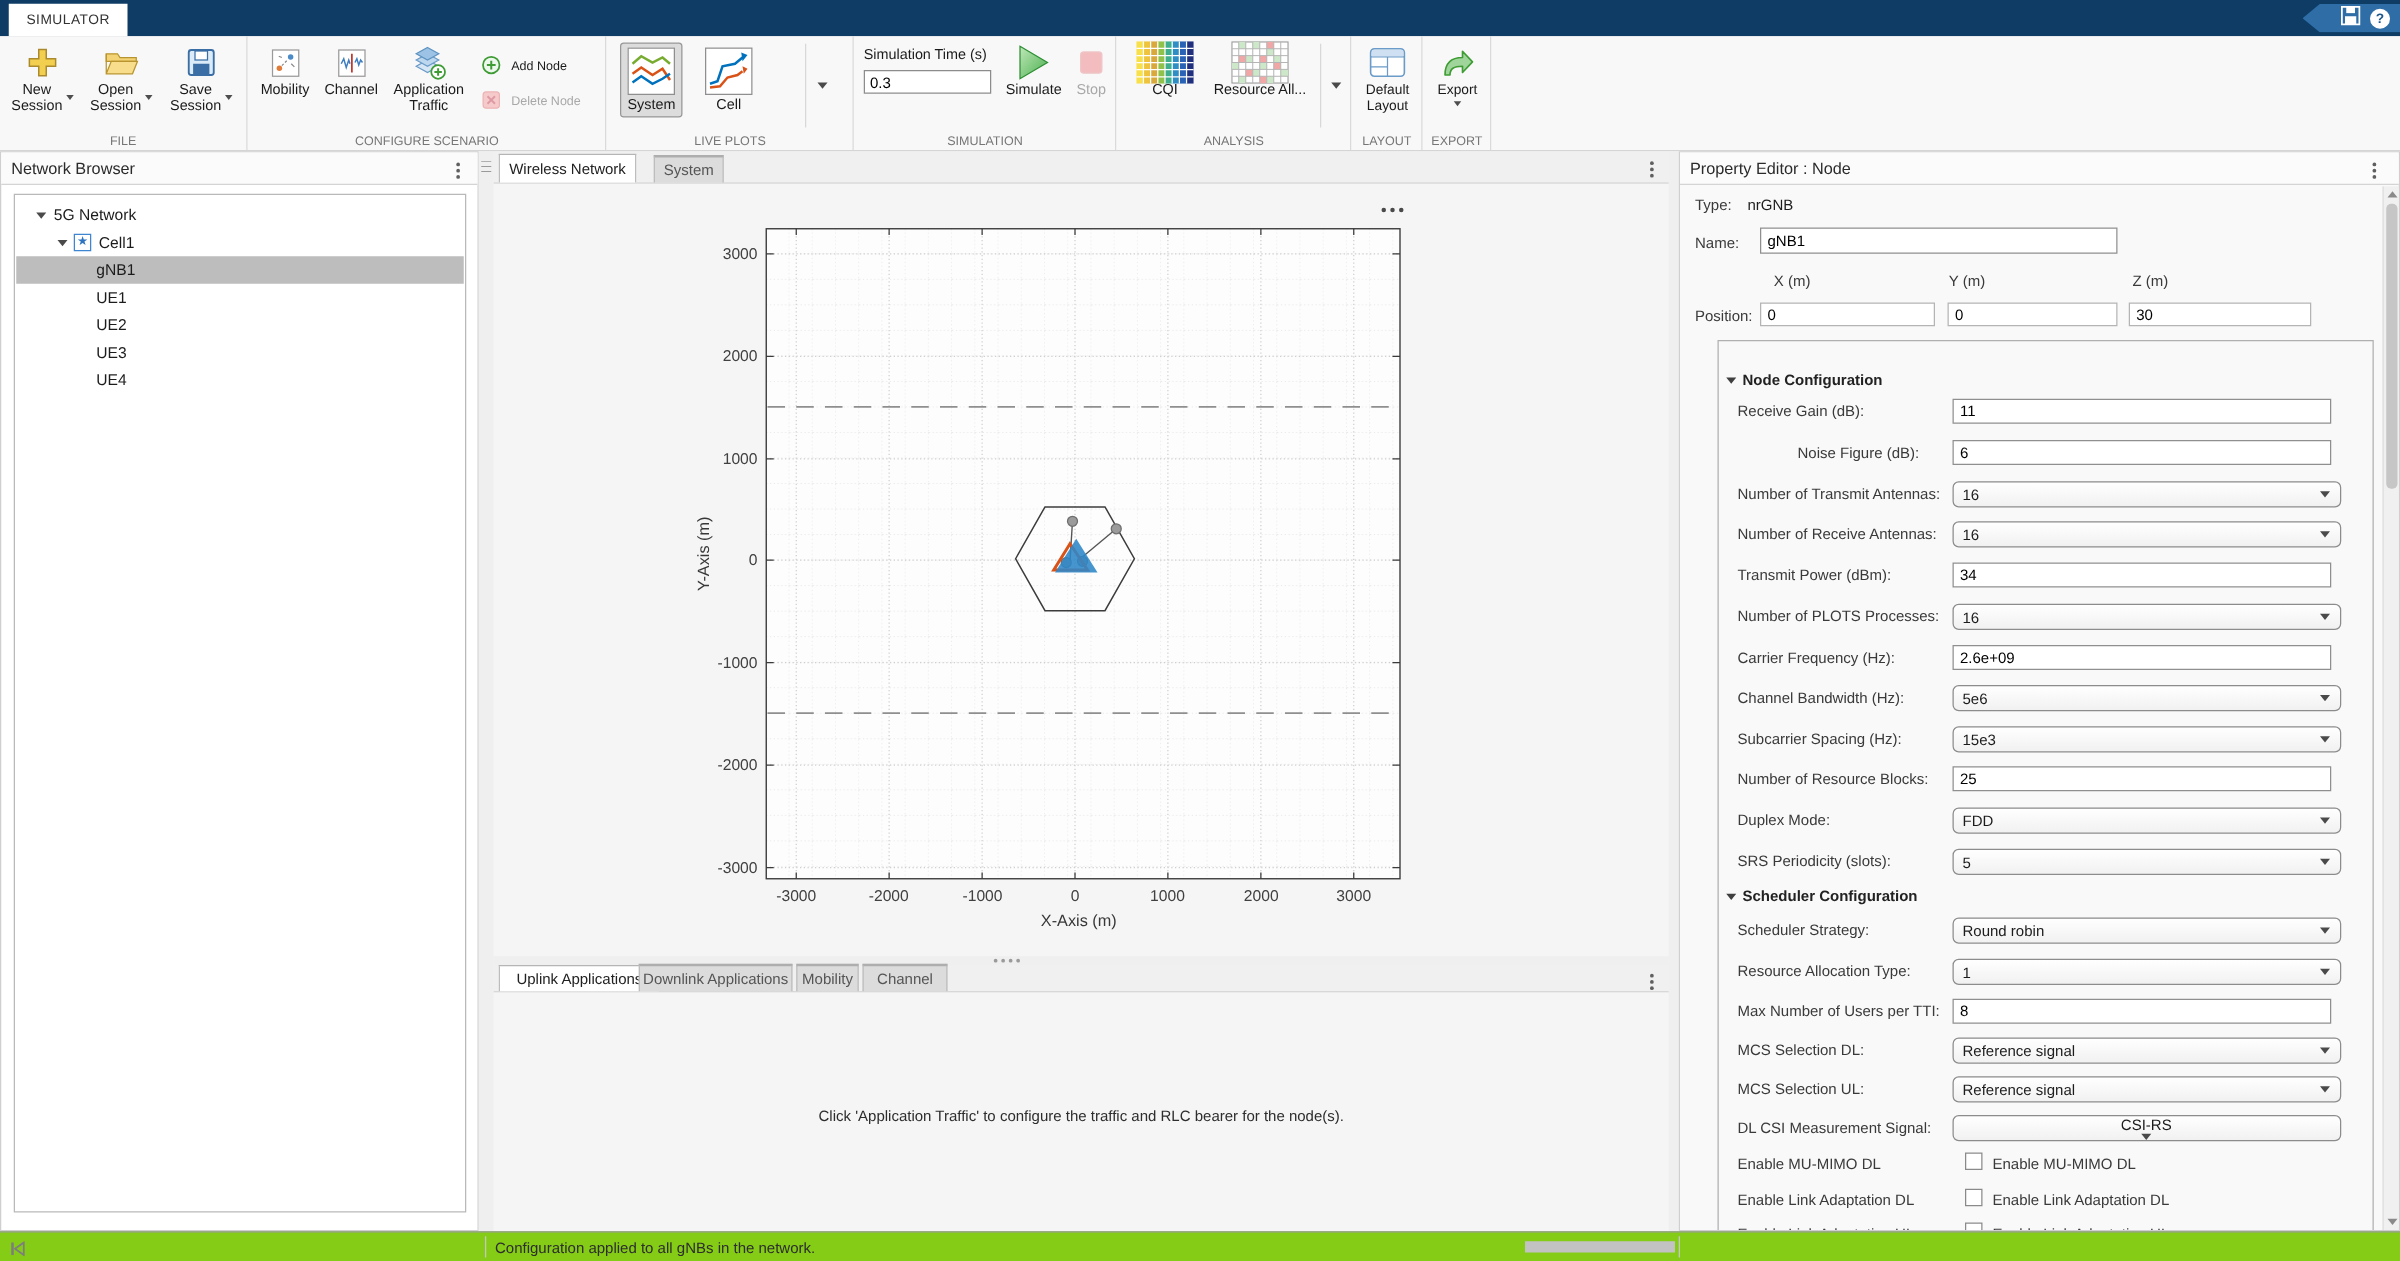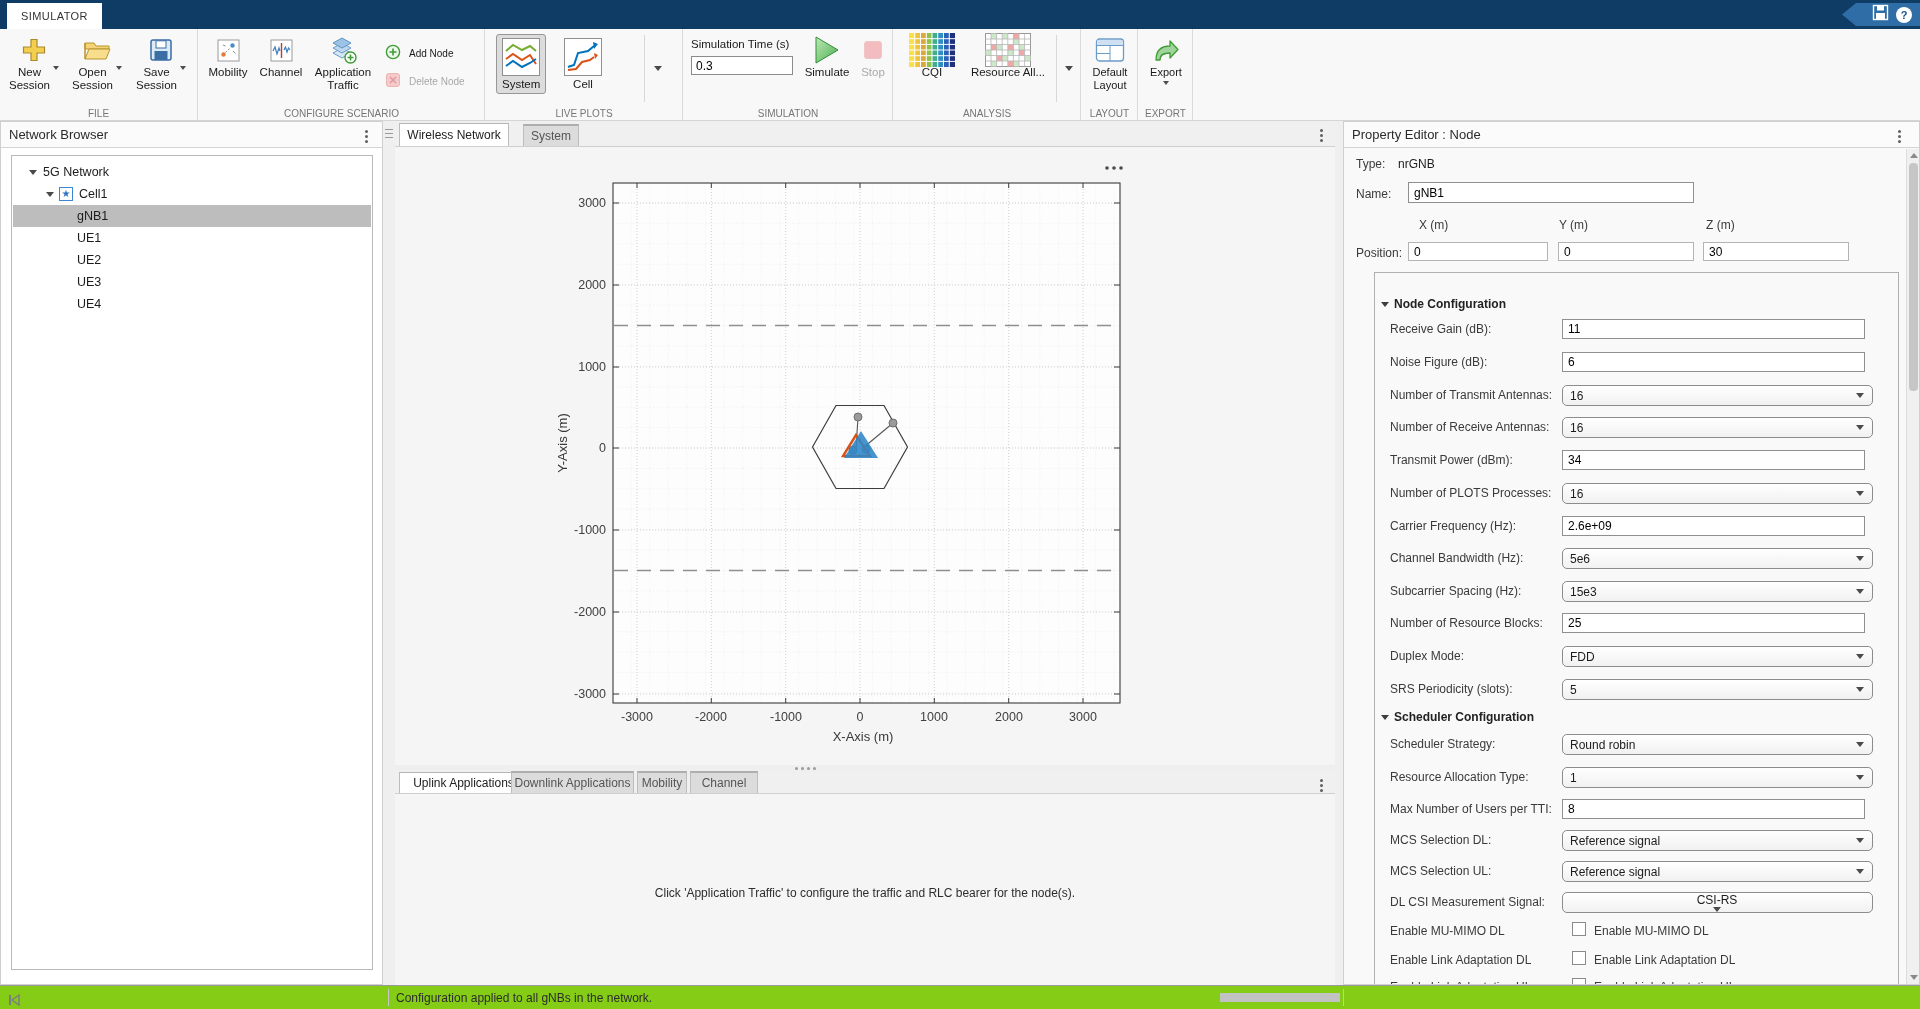--- a/index.html
+++ b/index.html
@@ -15,21 +15,21 @@
   .help-circ{width:16px;height:16px;border-radius:50%;background:#fff;display:flex;align-items:center;justify-content:center;
              font-size:11px;font-weight:bold;color:#19548a;}
 
   
   .toolstrip{position:absolute;left:0;top:29px;width:1920px;height:92px;background:#f8f8f8;border-bottom:1px solid #d5d5d5;}
   .ts-group{position:absolute;top:0;height:91px;border-right:1px solid #dadada;}
   .ts-label{position:absolute;bottom:1px;left:0;right:0;text-align:center;font-size:10px;color:#767676;white-space:nowrap;}
   .big-btn{position:absolute;top:5px;display:flex;flex-direction:column;align-items:center;}
   .big-btn .icon{height:32px;display:flex;align-items:center;justify-content:center;}
   .lbl{font-size:11.5px;line-height:13px;color:#1a1a1a;text-align:center;white-space:pre-line;}
-  .lblrow{display:flex;align-items:flex-start;gap:3px;}
+  .lblrow{display:flex;align-items:center;gap:3px;}
   .caret{width:0;height:0;border-left:3.5px solid transparent;border-right:3.5px solid transparent;border-top:4px solid #4e4e4e;display:inline-block;margin-bottom:3px;}
   .mini-row{position:absolute;display:flex;align-items:center;gap:8px;font-size:10px;color:#1a1a1a;}
   .disabled{color:#a8a8a8 !important;}
   .gallery-btn{position:absolute;top:5px;display:flex;flex-direction:column;align-items:center;gap:2px;padding:3px 5px 2px;border-radius:3px;border:1px solid transparent;}
   .gallery-btn.sel{background:#dcdcdc;border-color:#979797;}
   .thumb{width:38px;height:38px;background:#fff;border:1px solid #8f8f8f;}
   .vline{position:absolute;top:6px;bottom:18px;width:1px;background:#d8d8d8;}
   .dd-strip{position:absolute;top:5px;width:18px;height:68px;display:flex;align-items:center;justify-content:center;}
   .sim-input{position:absolute;width:102px;height:19px;border:1px solid #8c8c8c;background:#fff;font-size:12px;padding:0 4px;}
   .sim-lbl{position:absolute;font-size:11.5px;color:#1a1a1a;}
@@ -550,21 +550,21 @@
       <div class="pebox">
 
         <div class="sechdr" style="top:24px;">
           <i class="seccaret"></i>
           <span>Node Configuration</span>
         </div>
 
         <div class="lb" style="top:49px;">Receive Gain (dB):</div>
         <input class="ti" style="top: 46px;" value="11">
 
-        <div class="lb" style="top:82px;">Noise Figure (dB):</div>
+        <div class="lb" style="top:82px;margin-left:48px;">Noise Figure (dB):</div>
         <input class="ti" style="top: 79px;" value="6">
 
         <div class="lb" style="top:115px;">Number of Transmit Antennas:</div>
         <div class="dd" style="top:112px;">
             <span class="ddv">16</span>
             <i class="dc"></i>
           </div>
 
         <div class="lb" style="top:147px;">Number of Receive Antennas:</div>
         <div class="dd" style="top:144px;">

